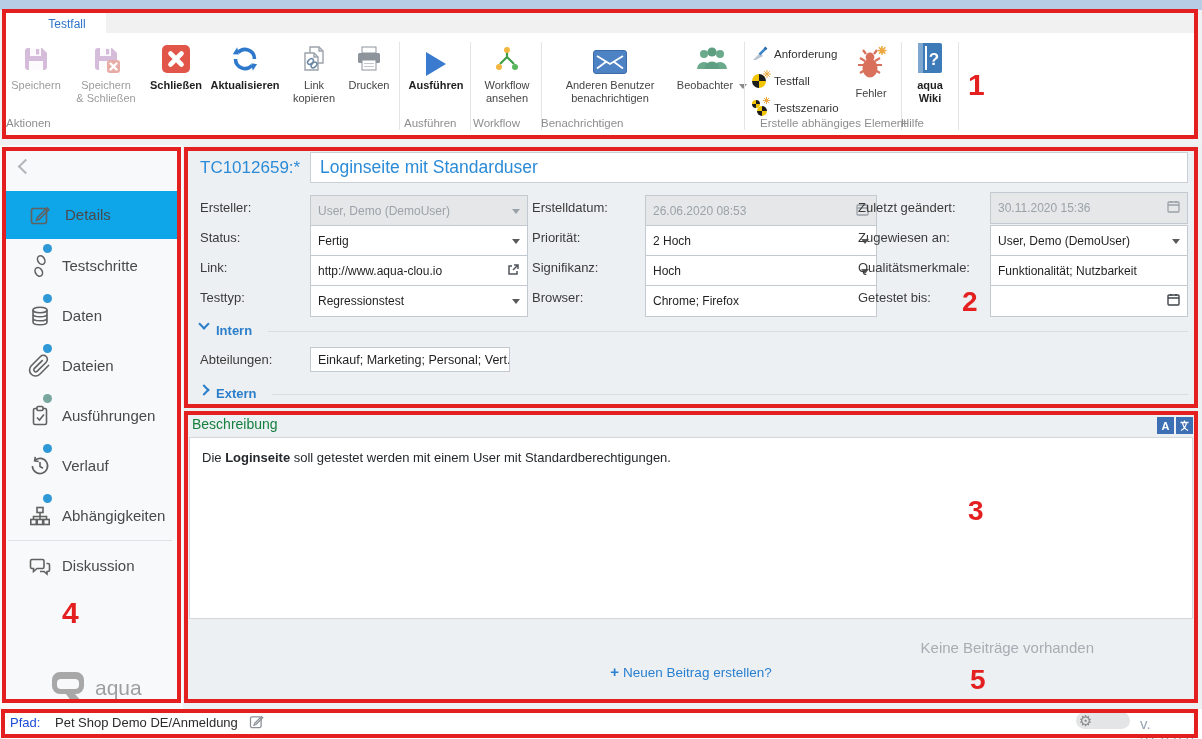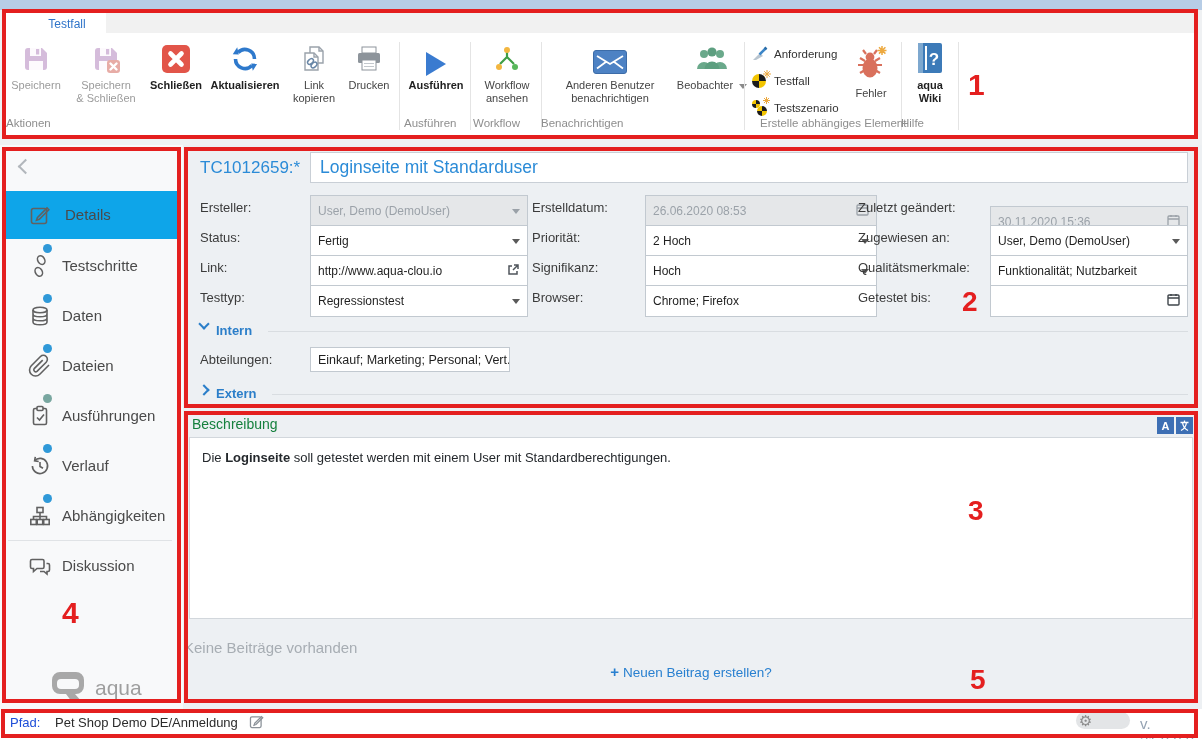--- a/index.html
+++ b/index.html
@@ -373,21 +373,21 @@
   </div>
 <div class="flabel" style="left:532px;top:200px">Erstelldatum:</div>
 <div class="fctrl dis" style="left:645px;top:195px;width:232px">
     <span>26.06.2020 08:53</span>
   <span style="margin-left:auto"><svg width="13" height="13" fill="none" stroke="#9aa1a8" stroke-width="1.3">
         <rect x="1" y="2" width="11" height="10" rx="1"></rect>
         <path d="M1 5h11M4 1v2M9 1v2"></path>
       </svg></span>
   </div>
 <div class="flabel" style="left:858px;top:200px">Zuletzt geändert:</div>
-<div class="fctrl dis" style="left:990px;top:206px;width:198px">
+<div class="fctrl dis" style="left:990px;top:192px;width:198px">
     <span>30.11.2020 15:36</span>
   <span style="margin-left:auto"><svg width="13" height="13" fill="none" stroke="#9aa1a8" stroke-width="1.3">
         <rect x="1" y="2" width="11" height="10" rx="1"></rect>
         <path d="M1 5h11M4 1v2M9 1v2"></path>
       </svg></span>
   </div>
 
 <div class="flabel" style="left:200px;top:230px">Status:</div>
 <div class="fctrl" style="left:310px;top:225px;width:218px">
     <span>Fertig</span>
@@ -458,21 +458,21 @@
 <div class="abs" style="left:192px;top:416px;font-size:14px;color:#15803d">Beschreibung</div>
 <div class="tricon" style="left:1157px;top:417px">A</div>
 <div class="tricon" style="left:1176px;top:417px">
   <svg width="13" height="13" viewBox="0 0 13 13" fill="none" stroke="#fff" stroke-width="1.3">
       <path d="M2.5 3.5h8M6.5 1.5v2M8.5 3.5c-.5 4-2.5 6.5-5.5 8M4.5 3.5c.5 4 2.5 6.5 5.5 8"></path>
     </svg>
 </div>
 <div class="abs" style="left:189px;top:437px;width:1004px;height:182px;background:#fff;border:1px solid #d2d7dc;box-sizing:border-box"></div>
 <div class="abs" style="left:202px;top:450px;font-size:13px;color:#24282c"><span>Die </span><b>Loginseite</b><span> soll getestet werden mit einem User mit Standardberechtigungen.</span></div>
 
-<div class="abs" style="left:184px;top:639px;width:910px;text-align:left;font-size:15px;color:#a7adb3">Keine Beiträge vorhanden</div>
+<div class="abs" style="left:184px;top:639px;width:910px;text-align:right;font-size:15px;color:#a7adb3">Keine Beiträge vorhanden</div>
 <div class="abs" style="left:184px;top:663px;width:1014px;text-align:center;font-size:13.5px;color:#2980d0">
   <span style="font-size:15px;font-weight:700;margin-right:4px">+</span><span>Neuen Beitrag erstellen?</span>
 </div>
 
 <div class="abs" style="left:0;top:709px;width:1202px;height:30px;background:#fff"></div>
 <div class="abs" style="left:10px;top:715px;font-size:13px;color:#1d4ed8">Pfad:</div>
 <div class="abs" style="left:55px;top:715px;font-size:13px;color:#2b2b2b">Pet Shop Demo DE/Anmeldung</div>
 <div class="abs" style="left:248px;top:713px">
   <svg width="17" height="17" viewBox="0 0 24 24" fill="none" stroke="#8b9299" stroke-width="1.8">
       <rect x="3.5" y="5.5" width="15" height="15" rx="2"></rect>

